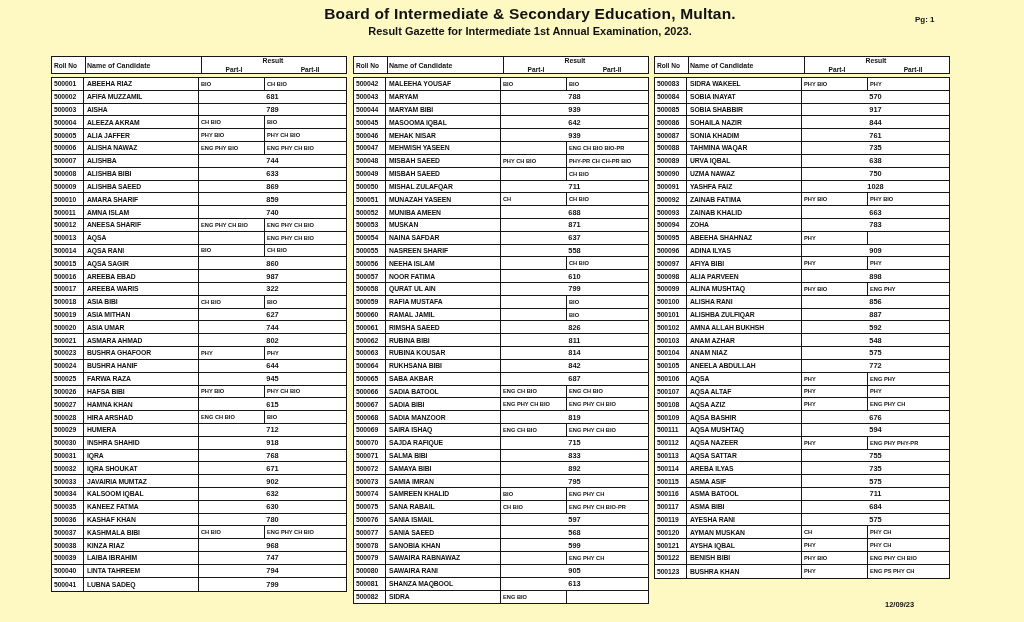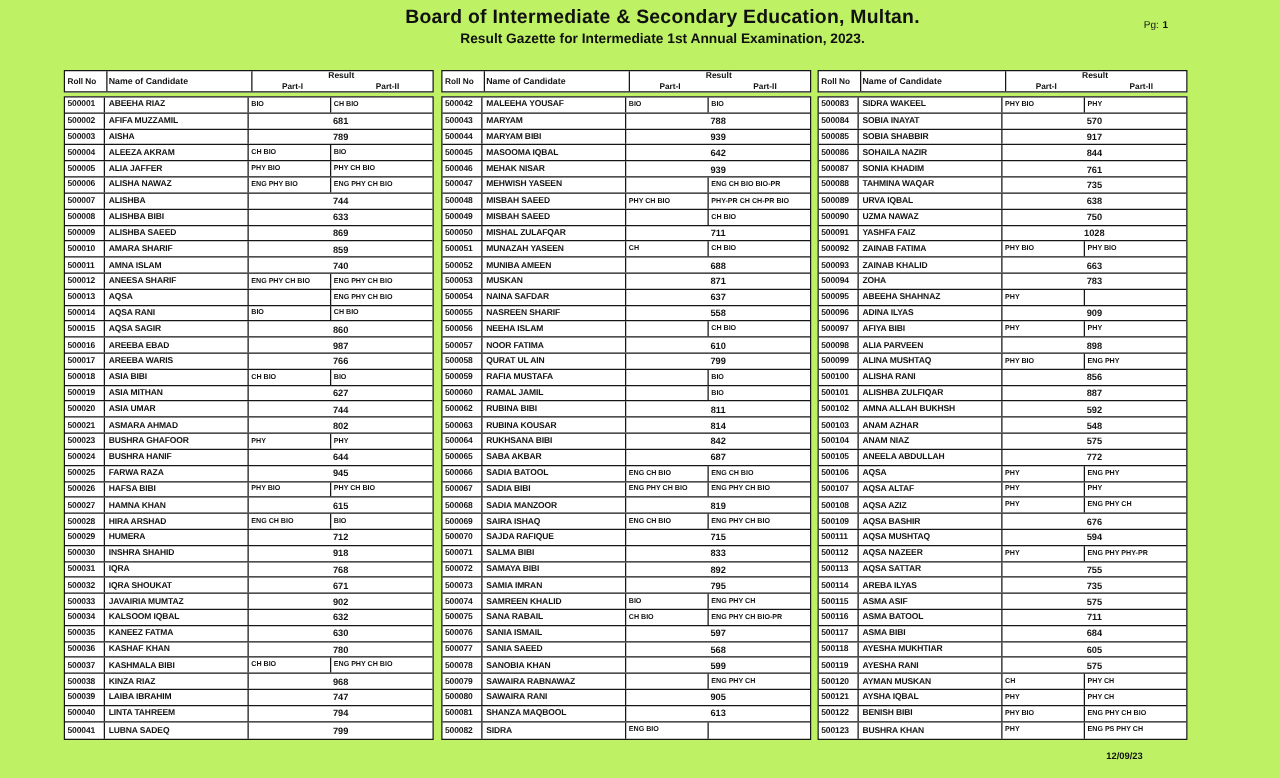--- a/index.html
+++ b/index.html
@@ -1,29 +1,29 @@
 <!DOCTYPE html>
 <html><head>
 <meta charset="utf-8">
 <style>
   html,body { margin:0; padding:0; background:#e8e8e8; }
   .page {
-    position:relative; width:1024px; height:622px; background:#bef264;
+    position:relative; width:1024px; height:622px; background:#fef9c3;
     font-family:"Liberation Sans", sans-serif; color:#111; overflow:hidden;
     margin:0 auto;
   }
   .doc-title {
     position:absolute; top:5px; left:30px; width:1000px; text-align:center;
     font-size:15.5px; font-weight:bold; letter-spacing:0.2px;
   }
   .doc-subtitle {
     position:absolute; top:25px; left:30px; width:1000px; text-align:center;
     font-size:11px; font-weight:bold;
   }
-  .pg-label { position:absolute; top:15px; left:875px; font-size:8px; font-weight:normal;padding-left:40px; }
+  .pg-label { position:absolute; top:15px; left:875px; font-size:8px; font-weight:bold;padding-left:40px; }
   .pg-value { position:absolute; top:15px; left:930px; font-size:8px; font-weight:bold; }
 
   .gtable { position:absolute; top:56px; width:296px; }
   .t1 { left:51px; } .t2 { left:353px; } .t3 { left:654px; }
 
   .thead {
     position:relative; height:18px; border:1.5px solid #161616; background:#fff;
     box-sizing:border-box;
   }
   .th-cell { position:absolute; font-weight:bold; white-space:nowrap; overflow:hidden; }
@@ -157,21 +157,21 @@
           <div class="cell c-total">860</div>
         </div>
         <div class="row">
           <div class="cell c-roll">500016</div>
           <div class="cell c-name">AREEBA EBAD</div>
           <div class="cell c-total">987</div>
         </div>
         <div class="row">
           <div class="cell c-roll">500017</div>
           <div class="cell c-name">AREEBA WARIS</div>
-          <div class="cell c-total">766</div>
+          <div class="cell c-total">322</div>
         </div>
         <div class="row">
           <div class="cell c-roll">500018</div>
           <div class="cell c-name">ASIA BIBI</div>
           <div class="cell c-p1">CH BIO</div>
           <div class="cell c-p2">BIO</div>
         </div>
         <div class="row">
           <div class="cell c-roll">500019</div>
           <div class="cell c-name">ASIA MITHAN</div>
@@ -395,20 +395,25 @@
           <div class="cell c-p1"></div>
           <div class="cell c-p2">BIO</div>
         </div>
         <div class="row">
           <div class="cell c-roll">500060</div>
           <div class="cell c-name">RAMAL JAMIL</div>
           <div class="cell c-p1"></div>
           <div class="cell c-p2">BIO</div>
         </div>
         <div class="row">
+          <div class="cell c-roll">500061</div>
+          <div class="cell c-name">RIMSHA SAEED</div>
+          <div class="cell c-total">826</div>
+        </div>
+        <div class="row">
           <div class="cell c-roll">500062</div>
           <div class="cell c-name">RUBINA BIBI</div>
           <div class="cell c-total">811</div>
         </div>
         <div class="row">
           <div class="cell c-roll">500063</div>
           <div class="cell c-name">RUBINA KOUSAR</div>
           <div class="cell c-total">814</div>
         </div>
         <div class="row">
@@ -698,25 +703,20 @@
           <div class="cell c-roll">500116</div>
           <div class="cell c-name">ASMA BATOOL</div>
           <div class="cell c-total">711</div>
         </div>
         <div class="row">
           <div class="cell c-roll">500117</div>
           <div class="cell c-name">ASMA BIBI</div>
           <div class="cell c-total">684</div>
         </div>
         <div class="row">
-          <div class="cell c-roll">500118</div>
-          <div class="cell c-name">AYESHA MUKHTIAR</div>
-          <div class="cell c-total">605</div>
-        </div>
-        <div class="row">
           <div class="cell c-roll">500119</div>
           <div class="cell c-name">AYESHA RANI</div>
           <div class="cell c-total">575</div>
         </div>
         <div class="row">
           <div class="cell c-roll">500120</div>
           <div class="cell c-name">AYMAN MUSKAN</div>
           <div class="cell c-p1">CH</div>
           <div class="cell c-p2">PHY CH</div>
         </div>

